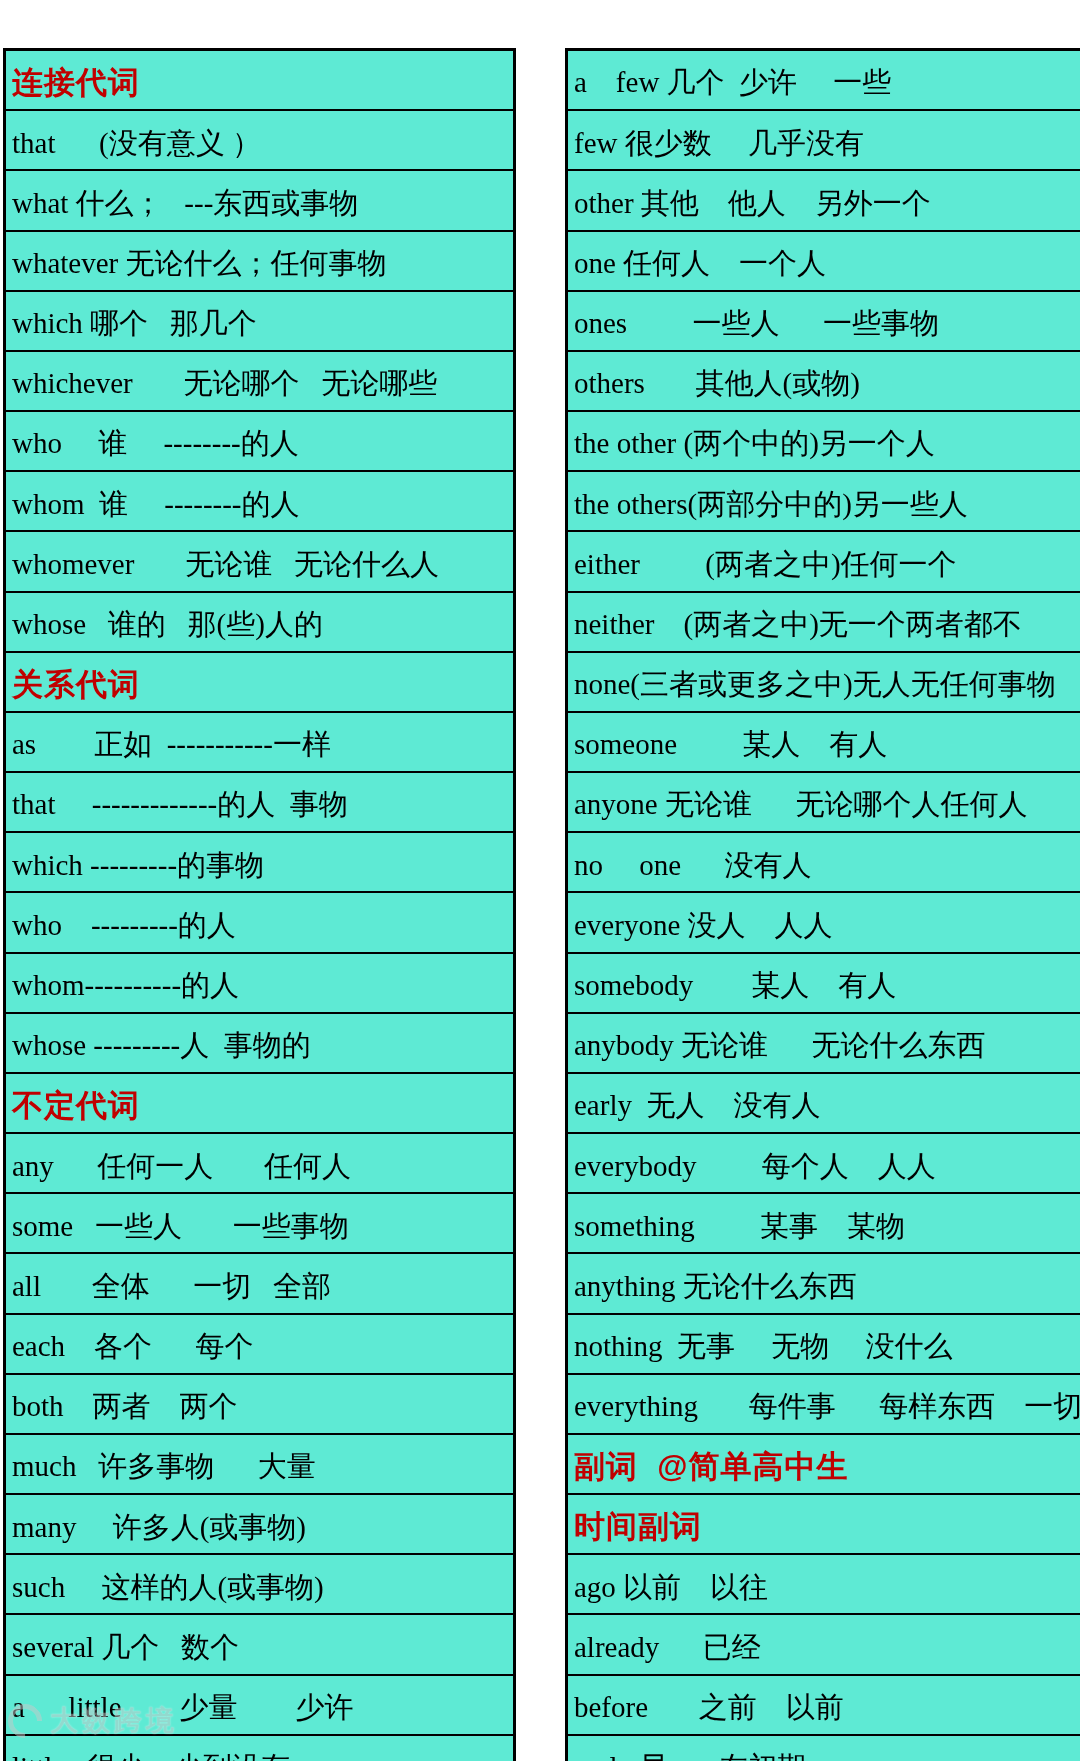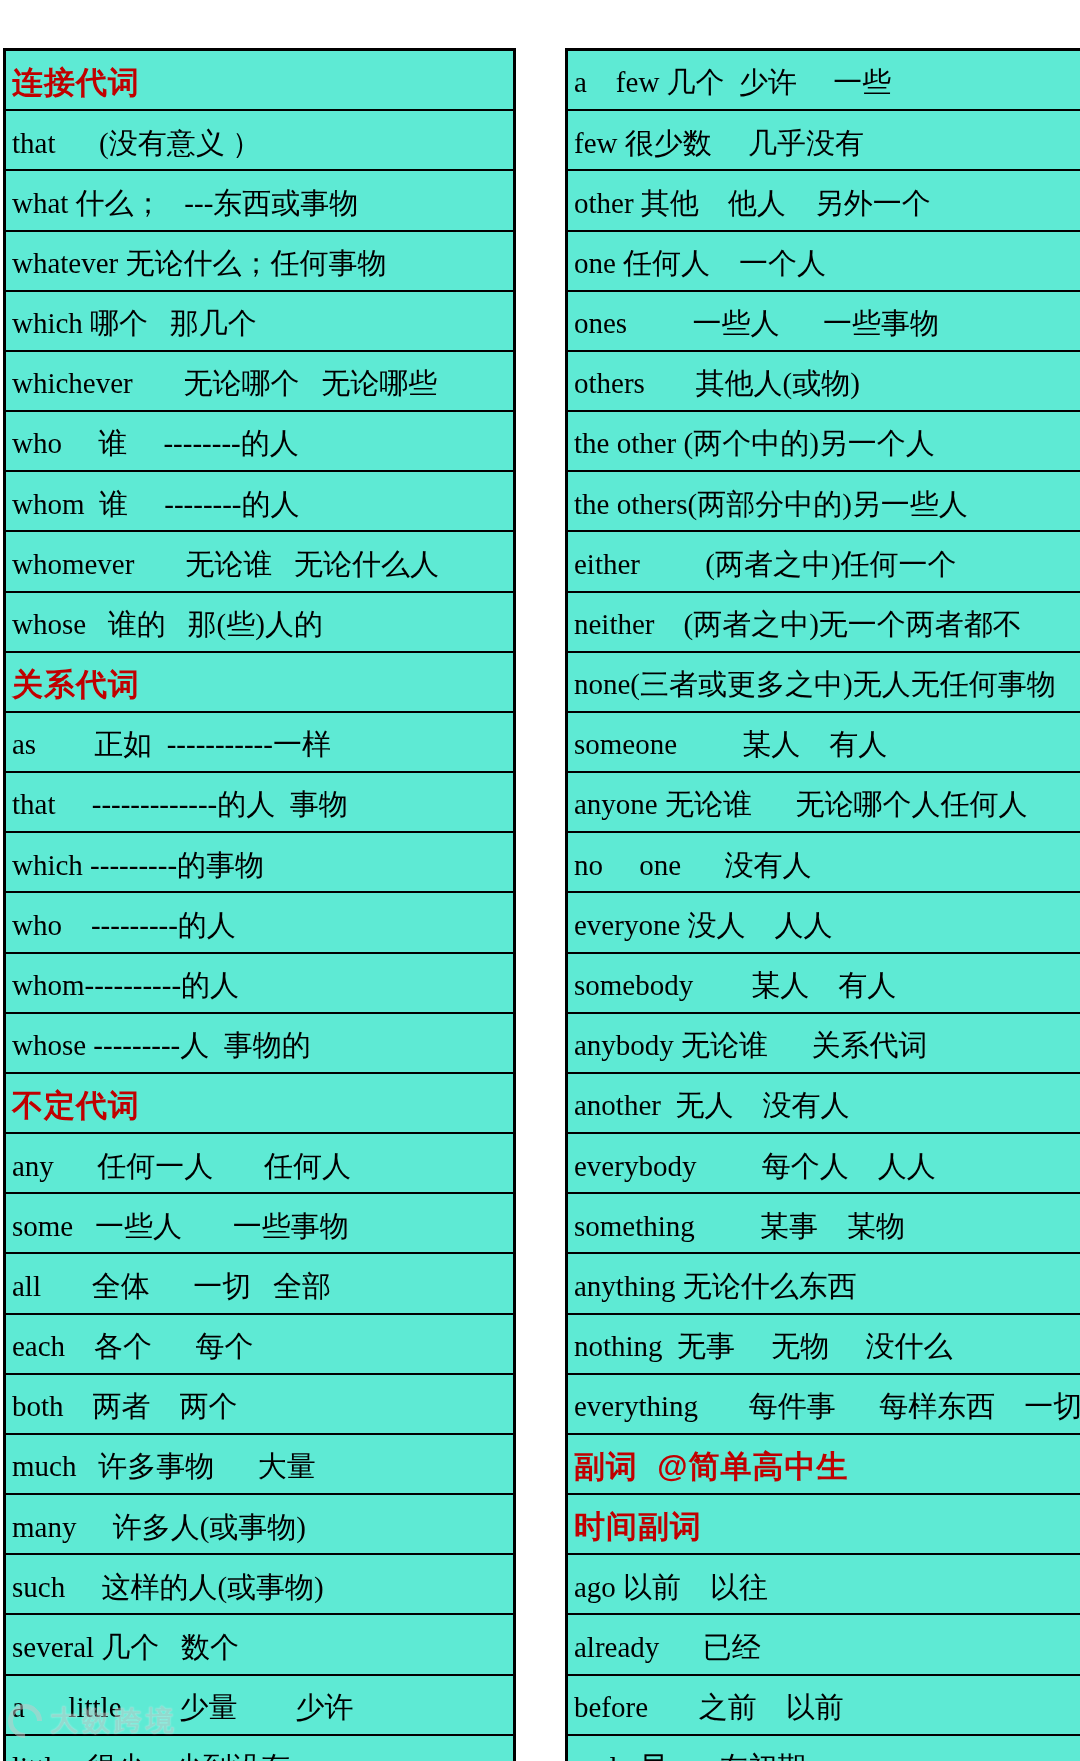--- a/index.html
+++ b/index.html
@@ -67,22 +67,22 @@
       <div class="row"><span>the other (两个中的)另一个人</span></div>
       <div class="row"><span>the others(两部分中的)另一些人</span></div>
       <div class="row"><span>either         (两者之中)任何一个</span></div>
       <div class="row"><span>neither    (两者之中)无一个两者都不</span></div>
       <div class="row"><span>none(三者或更多之中)无人无任何事物</span></div>
       <div class="row"><span>someone         某人    有人</span></div>
       <div class="row"><span>anyone 无论谁      无论哪个人任何人</span></div>
       <div class="row"><span>no     one      没有人</span></div>
       <div class="row"><span>everyone 没人    人人</span></div>
       <div class="row"><span>somebody        某人    有人</span></div>
-      <div class="row"><span>anybody 无论谁      关系代词</span></div>
-      <div class="row"><span>another  无人    没有人</span></div>
+      <div class="row"><span>anybody 无论谁      无论什么东西</span></div>
+      <div class="row"><span>early  无人    没有人</span></div>
       <div class="row"><span>everybody         每个人    人人</span></div>
       <div class="row"><span>something         某事    某物</span></div>
       <div class="row"><span>anything 无论什么东西</span></div>
       <div class="row"><span>nothing  无事     无物     没什么</span></div>
       <div class="row"><span>everything       每件事      每样东西    一切</span></div>
       <div class="row header"><span>副词  @简单高中生</span></div>
       <div class="row header"><span>时间副词</span></div>
       <div class="row"><span>ago 以前    以往</span></div>
       <div class="row"><span>already      已经</span></div>
       <div class="row"><span>before       之前    以前</span></div>

